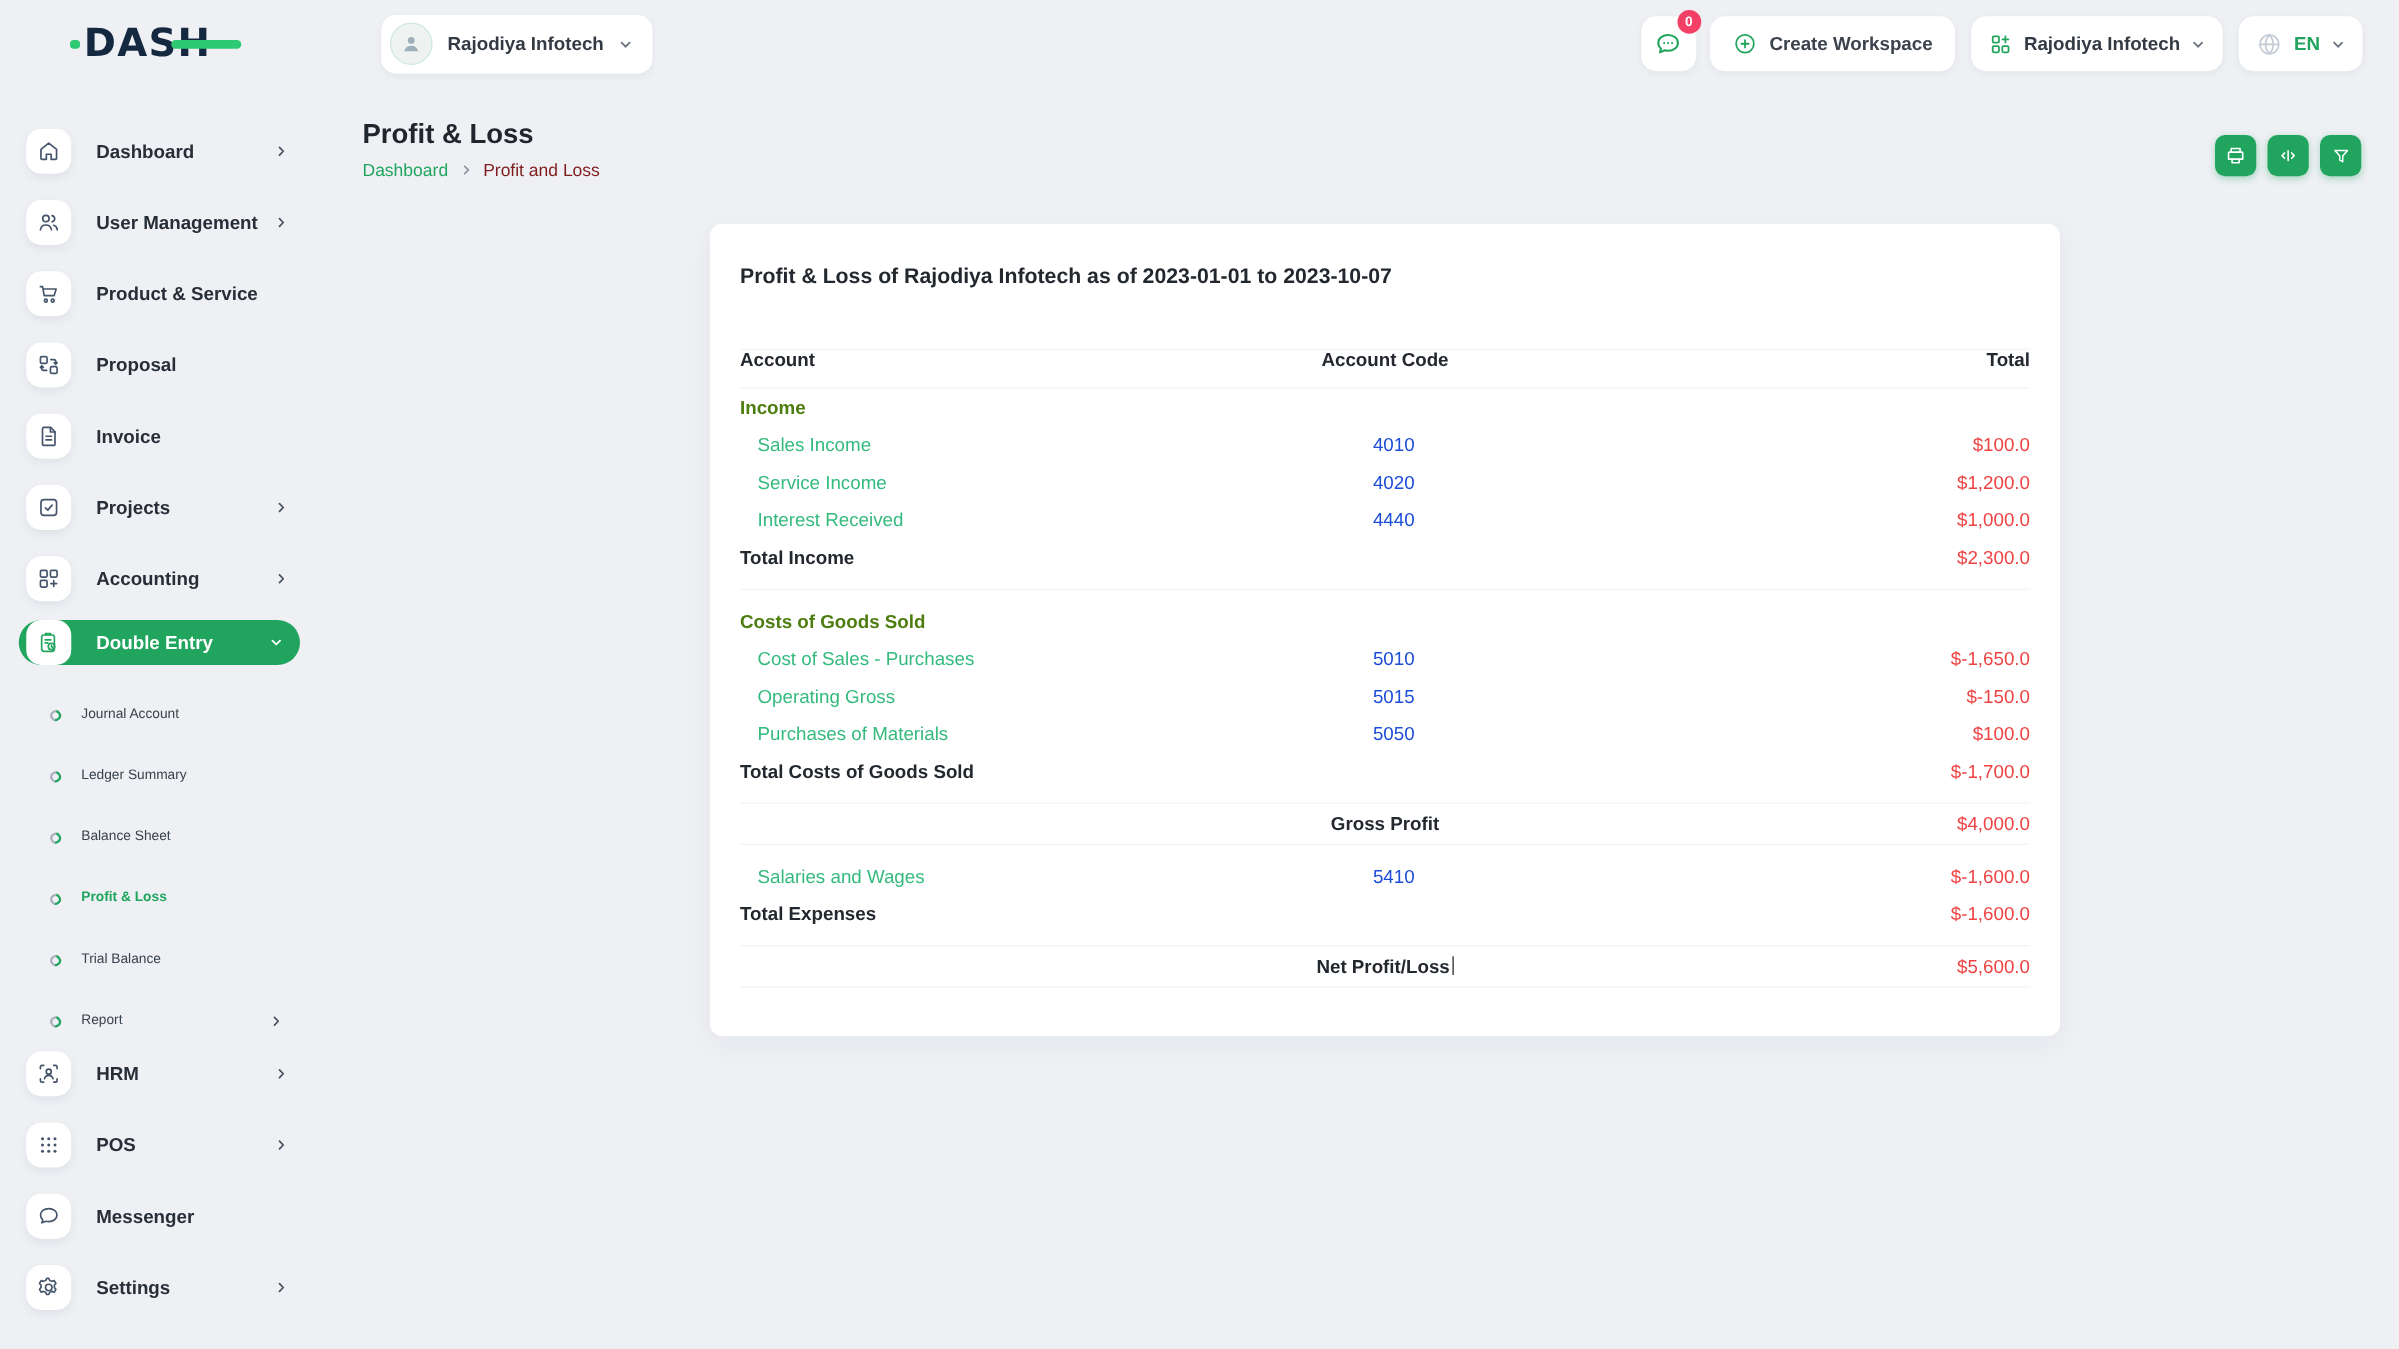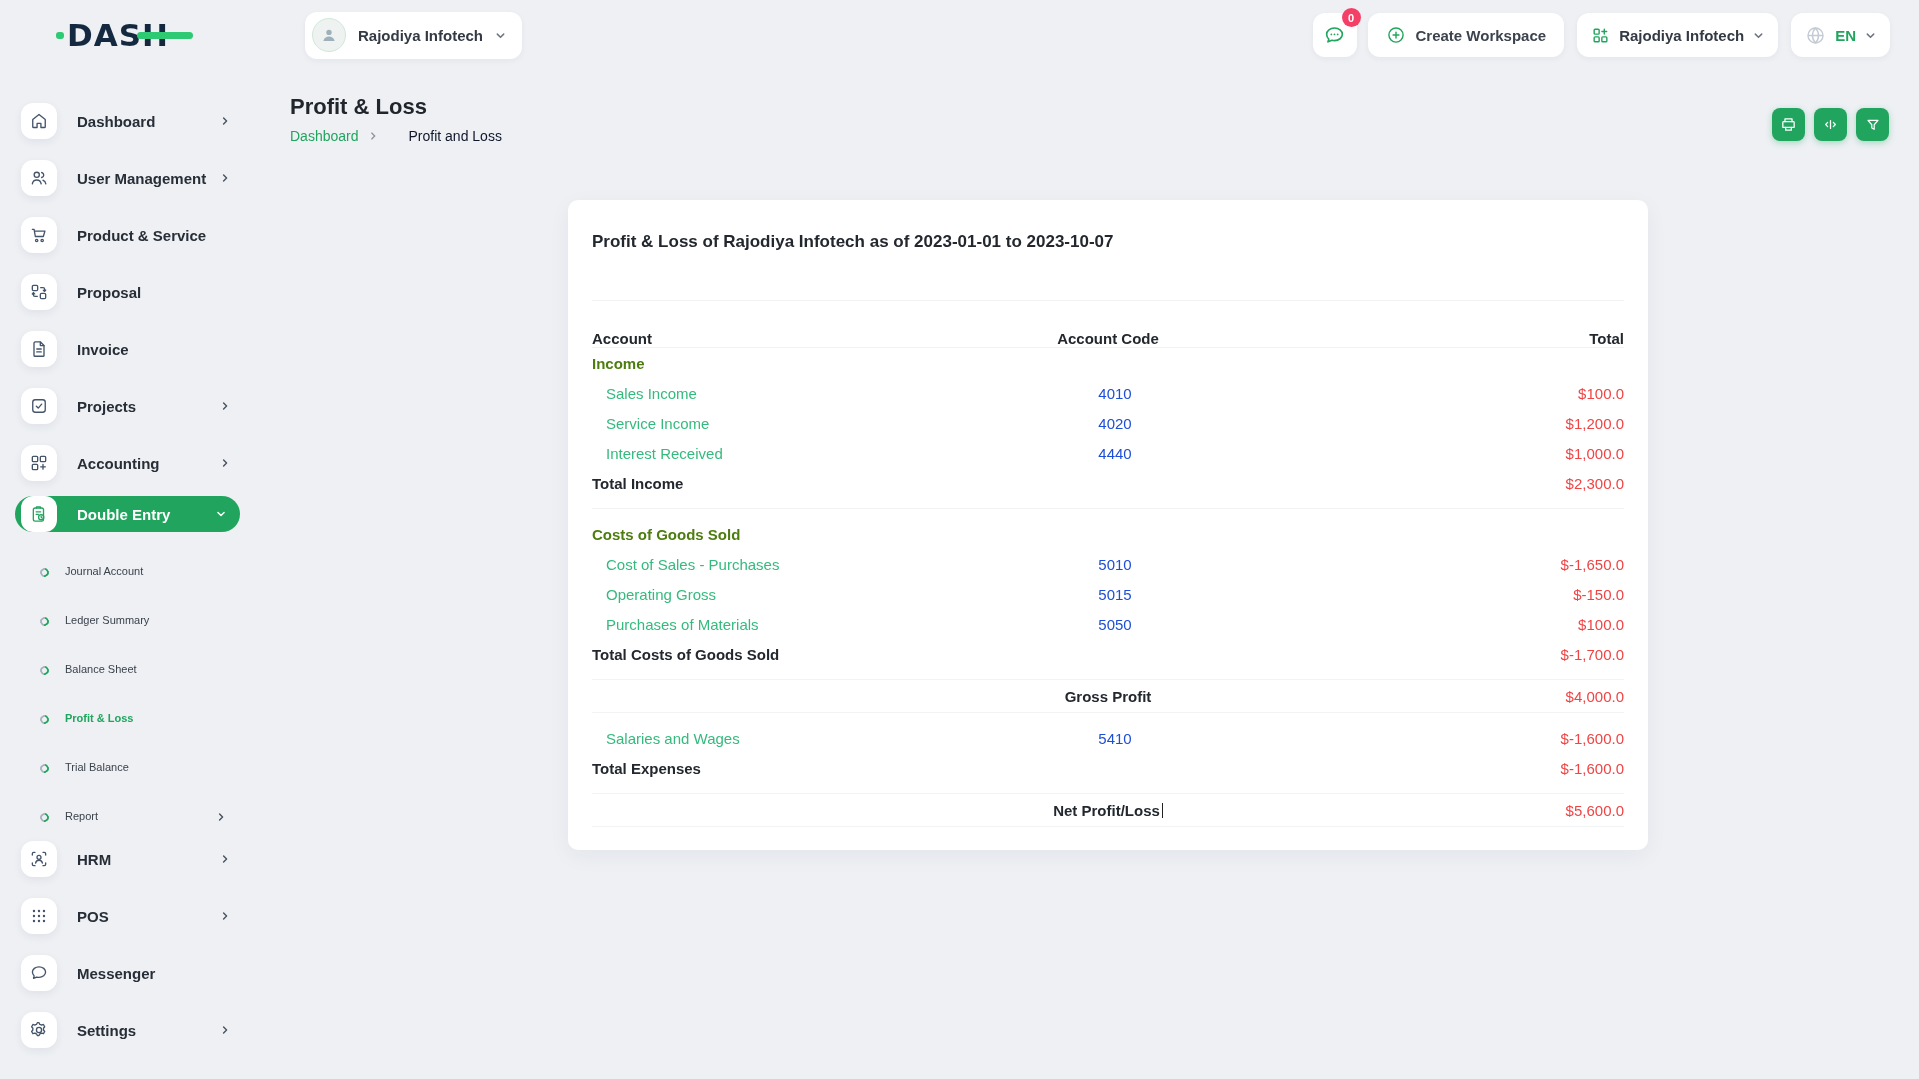--- a/index.html
+++ b/index.html
@@ -42,29 +42,29 @@
   .sub-label { white-space:nowrap; }
   .sub-item.active .sub-label { color:#1fa55e; font-weight:700; }
   .sub-item .chev { margin-left:auto; }
 
   
   .main { position:absolute; left:262px; top:70px; right:0; bottom:0; }
   .page-title { position:absolute; left:28px; top:24px; font-size:22px; font-weight:700; color:#21252c; }
   .breadcrumb { position:absolute; left:28px; top:58px; display:flex; align-items:center; gap:9px; font-size:14px; }
   .bc-home { color:#21a55e; cursor:pointer; }
   .bc-sep { display:flex; color:#8d939c; }
-  .bc-current { color:#0f172a;margin-left:22px; }
+  .bc-current { color:#7f1d1d; }
   .head-actions { position:absolute; right:30px; top:38px; display:flex; gap:9px; }
   .btn-sq { width:33px; height:33px; border-radius:8px; background:#21a55e; color:#fff; display:flex; align-items:center; justify-content:center; cursor:pointer; box-shadow:0 2px 6px rgba(33,165,94,.35); }
 
   
-  .card { position:absolute; left:306px; top:130px; width:1080px; height:650px; background:#fff; border-radius:10px; box-shadow:0 6px 22px rgba(25,39,57,.05); padding:24px 24px 0 24px; }
+  .card { position:absolute; left:306px; top:109px; width:1080px; height:650px; background:#fff; border-radius:10px; box-shadow:0 6px 22px rgba(25,39,57,.05); padding:24px 24px 0 24px; }
   .card-title { margin-top:8px; font-size:17px; font-weight:700; color:#23282f; }
   .table { margin-top:48px; font-size:15px; }
-  .t-head { display:flex; align-items:flex-end; height:48px; border-top:1px solid #f1f3f5; border-bottom:1px solid #f1f3f5; font-weight:700; color:#23282f; }
+  .t-head { display:flex; align-items:flex-start; height:32px; border-top:1px solid #f1f3f5; border-bottom:1px solid #f1f3f5; font-weight:700; color:#23282f; }
   .col-account { flex:1; min-width:0; }
   .col-code { width:220px; text-align:center; }
   .col-total { flex:1; text-align:right; }
   .t-row { display:flex; align-items:center; height:30px; }
   .t-row.section .col-account { font-weight:700; color:#4d7c0f; }
   .t-row.item .col-account { color:#35ba7d; padding-left:14px; cursor:pointer; }
   .t-row .col-code { color:#1d4ed8; }
   .t-row .col-total { color:#ef4444; }
   .t-row.total .col-account { font-weight:700; color:#23282f; }
   .t-sep { border-top:1px solid #f1f3f5; margin:10px 0; }

